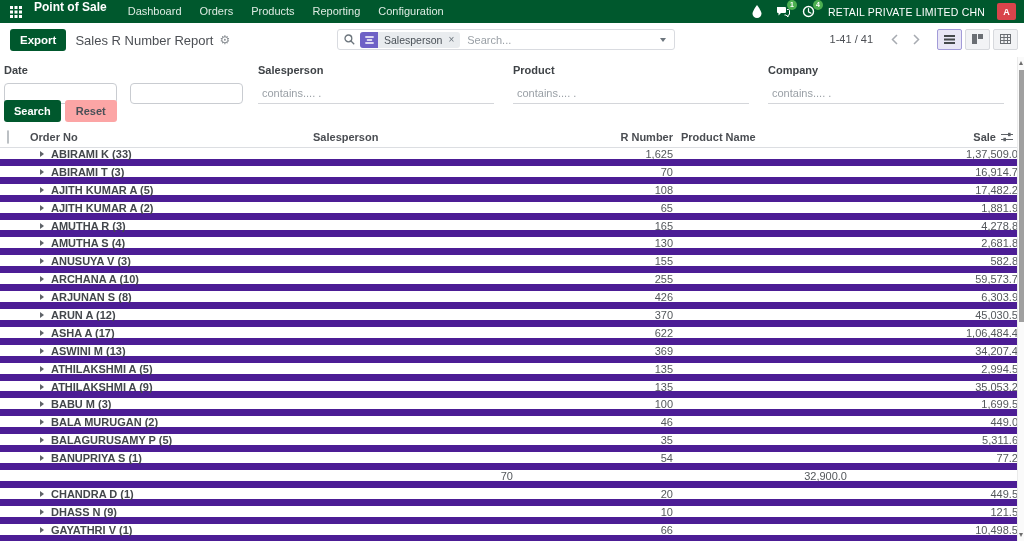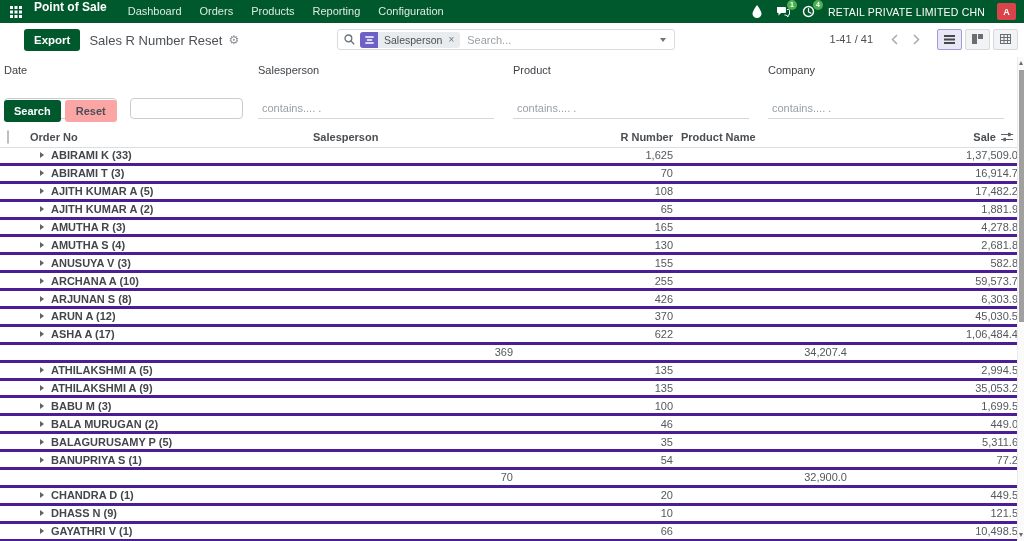--- a/index.html
+++ b/index.html
@@ -13,21 +13,21 @@
   .nav-menus { display:flex; align-items:center; height:23px; }
   .menu-item { font-size:11px; color:#ddebe2; padding:0 9px; line-height:23px; cursor:pointer; white-space:nowrap; }
   .nav-right { margin-left:auto; display:flex; align-items:center; gap:12px; }
   .tray-icon { position:relative; width:14px; height:14px; display:flex; align-items:center; justify-content:center; }
   .badge { position:absolute; top:-5px; right:-7px; min-width:10px; height:10px; background:#4caf50; border-radius:6px; color:#fff; font-size:7px; line-height:10px; text-align:center; padding:0 2px; font-weight:700; }
   .company-name { font-size:10.5px; letter-spacing:.2px; white-space:nowrap; }
   .avatar { width:19px; height:17px; background:#d9444b; border-radius:2px; color:#fff; font-size:9px; font-weight:700; display:flex; align-items:center; justify-content:center; }
 
   
   .control-panel { position:relative; height:34px; display:flex; align-items:center; padding:0 6px; }
-  .btn-export { background:#00582d; color:#fff; border:none; font-family:inherit; font-size:11.5px; font-weight:700; padding:5px 10px; border-radius:3px; margin-left:18px; cursor:pointer; }
+  .btn-export { background:#00582d; color:#fff; border:none; font-family:inherit; font-size:11.5px; font-weight:700; padding:5px 10px; border-radius:3px; margin-left:4px; cursor:pointer; }
   .view-title { font-size:13px; color:#4c4f54; margin-left:9px; white-space:nowrap; }
   .gear { font-size:12px; color:#8a8f94; margin-left:6px; cursor:pointer; }
 
   .searchbox { position:absolute; left:337px; top:6px; width:338px; height:21px; border:1px solid #d9dbe0; border-radius:3px; background:#fff; display:flex; align-items:center; padding:0 0 0 6px; }
   .search-glyph { flex:0 0 auto; margin-right:5px; display:flex; }
   .facet { display:flex; align-items:center; background:#e9ecef; border-radius:3px; height:16px; overflow:hidden; margin-right:7px; cursor:pointer; }
   .facet-ic { width:18px; height:16px; background:#6e61c6; display:flex; align-items:center; justify-content:center; }
   .facet-label { font-size:10.5px; color:#495057; padding:0 5px 0 6px; white-space:nowrap; }
   .facet-x { font-size:10px; color:#6c757d; padding:0 6px 0 1px; cursor:pointer; }
   .search-placeholder { font-size:11px; color:#9aa0a6; flex:1; white-space:nowrap; overflow:hidden; }
@@ -37,38 +37,38 @@
   .pager-zone { position:absolute; right:6px; top:5px; display:flex; align-items:center; }
   .pager-text { font-size:11px; color:#4c4f54; margin-right:10px; white-space:nowrap; }
   .pg-btn { width:22px; height:22px; display:flex; align-items:center; justify-content:center; cursor:pointer; color:#a7abb1; }
   .view-switcher { display:flex; gap:3px; margin-left:10px; }
   .vs-btn { width:25px; height:21px; border:1px solid #d7d9dd; background:#f2f3f5; border-radius:2px; display:flex; align-items:center; justify-content:center; cursor:pointer; }
   .vs-btn.active { background:#e9e6f6; border-color:#a29bd8; }
 
   
   .filters { position:relative; height:69px; padding-top:7px; }
   .ffield { position:absolute; top:7px; }
-  .flabel { font-weight:400; font-size:11px; color:#3f4347; display:block; margin-bottom:22px; }
+  .flabel { font-weight:700; font-size:11px; color:#3f4347; display:block; margin-bottom:7px; }
   .date-input { width:113px; height:21px; border:1px solid #c9ccd1; border-radius:4px; font-family:inherit; font-size:11px; padding:0 5px; margin-right:9px; background:#fff; }
   .line-input { width:236px; height:20px; border:none; border-bottom:1px solid #d4d6da; font-family:inherit; font-size:11px; padding:2px 4px; background:transparent; }
   .line-input::placeholder { color:#9aa0a6; }
   .filter-actions { position:absolute; left:4px; top:43px; display:flex; gap:4px; }
   .btn-search { background:#00582d; color:#fff; border:none; font-family:inherit; font-size:11px; font-weight:700; padding:5px 10px; border-radius:3px; cursor:pointer; }
   .btn-reset { background:#fca5a5; color:#495057; border:none; font-family:inherit; font-size:11px; font-weight:700; padding:5px 11px; border-radius:3px; cursor:pointer; }
 
   
   .grid-cols { display:grid; grid-template-columns:30px 283px 200px 160px 180px 1fr; align-items:center; }
   .thead { height:22px; border-bottom:1px solid #dcdee2; font-size:11px; font-weight:700; color:#4a4d52; }
   .th { white-space:nowrap; cursor:pointer; }
   .th.num { text-align:right; }
   .th.pad-l { padding-left:8px; }
   .th-sale { display:flex; align-items:center; justify-content:flex-end; gap:5px; padding-right:11px; }
   .checkbox { width:13px; height:13px; border:1px solid #bcc0c4; border-radius:2px; background:#fff; margin-left:7px; cursor:pointer; }
 
-  .row { height:17.9px; border-bottom:3px solid #4c1d95; font-size:11px; cursor:pointer; background:#fff; }
+  .row { height:17.9px; border-bottom:7px solid #4c1d95; font-size:11px; cursor:pointer; background:#fff; }
   .g-cell-name { display:flex; align-items:center; overflow:hidden; }
   .tri { width:0; height:0; border-left:4px solid #5f6368; border-top:3.5px solid transparent; border-bottom:3.5px solid transparent; margin:0 7px 0 10px; flex:0 0 auto; }
   .g-name { font-weight:700; color:#43474c; white-space:nowrap; }
   .g-rnum { text-align:right; color:#54585c; white-space:nowrap; }
   .g-sale { text-align:right; color:#54585c; padding-right:6px; white-space:nowrap; overflow:hidden; }
 
   
   .vscroll { position:absolute; top:57px; right:0; bottom:0; width:7px; background:#fafafa; border-left:1px solid #ebebeb; }
   .sb-up { position:absolute; top:4px; left:1px; width:0; height:0; border-left:2.5px solid transparent; border-right:2.5px solid transparent; border-bottom:4px solid #6d6d6d; }
   .sb-down { position:absolute; bottom:4px; left:1px; width:0; height:0; border-left:2.5px solid transparent; border-right:2.5px solid transparent; border-top:4px solid #6d6d6d; }
@@ -124,21 +124,21 @@
       </svg>
       <span class="badge">4</span>
     </div>
     <div class="company-name">RETAIL PRIVATE LIMITED CHN</div>
     <div class="avatar">A</div>
   </div>
 </div>
 
 <div class="control-panel">
   <button class="btn-export">Export</button>
-  <div class="view-title">Sales R Number Reset</div>
+  <div class="view-title">Sales R Number Report</div>
   <span class="gear">⚙</span>
 
   <div class="searchbox">
     <span class="search-glyph">
       <svg width="11" height="11" viewBox="0 0 11 11">
           <circle cx="4.4" cy="4.4" r="3.4" fill="none" stroke="#6c757d" stroke-width="1.3"></circle>
           <line x1="7" y1="7" x2="10.2" y2="10.2" stroke="#6c757d" stroke-width="1.3"></line>
         </svg>
     </span>
     <span class="facet">
@@ -376,20 +376,24 @@
       <span class="g-name">ASHA A (17)</span>
     </div>
     <div></div>
     <div class="g-rnum">622</div>
     <div></div>
     <div class="g-sale">1,06,484.4</div>
   </div>
 
   <div class="row grid-cols">
     <div></div>
+    <div class="g-cell-name">
+      <span class="tri"></span>
+      <span class="g-name">ASWINI M (13)</span>
+    </div>
     <div></div>
     <div class="g-rnum">369</div>
     <div></div>
     <div class="g-sale">34,207.4</div>
   </div>
 
   <div class="row grid-cols">
     <div></div>
     <div class="g-cell-name">
       <span class="tri"></span>

